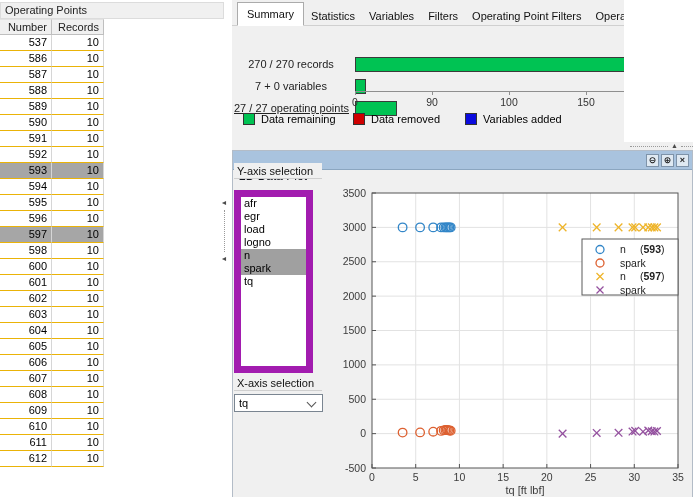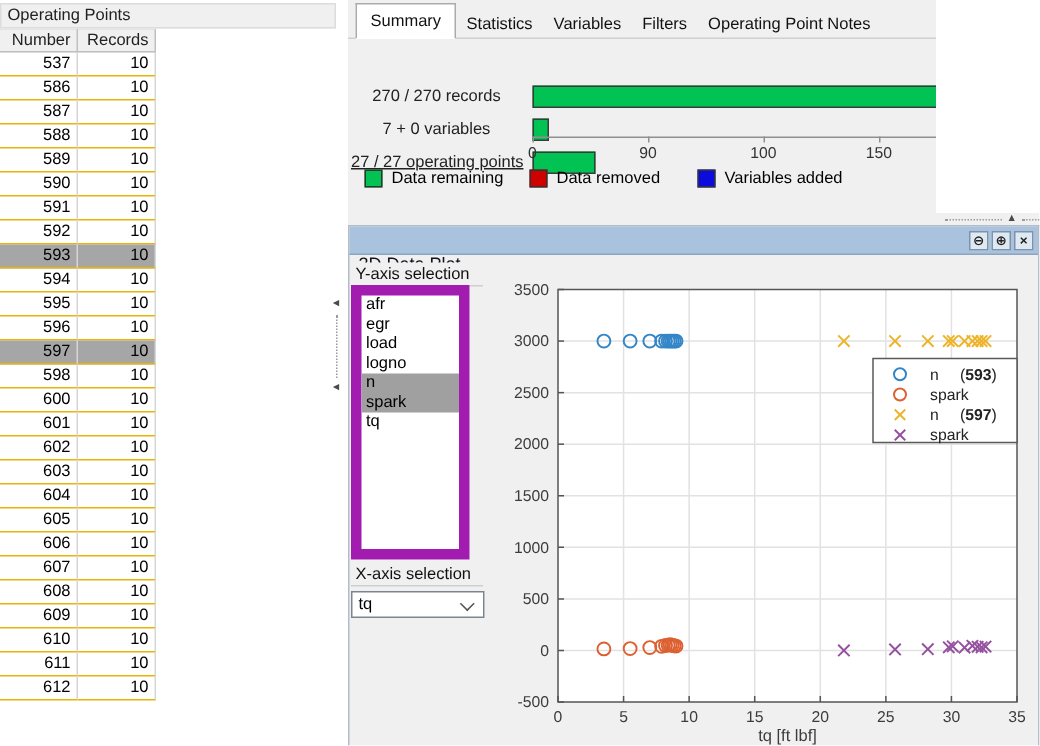--- a/index.html
+++ b/index.html
@@ -51,21 +51,21 @@
   .plot-panel{position:absolute;left:232px;top:150px;width:461px;height:347px;box-sizing:border-box;
     background:#f0f0f0;border:1px solid #b3bcc7;border-bottom:none;}
   .titlebar{position:absolute;left:0;top:0;right:0;height:19px;background:#a9c3de;
     border-bottom:1px solid #8ba6c0;display:flex;align-items:center;padding:0 3px 0 6px;box-sizing:border-box;}
   .titlebar .t{font-size:12px;color:#10131c;flex:1;margin-top:31px;}
   .tb-btn{width:13px;height:13px;box-sizing:border-box;margin-left:2px;background:#dfe9f2;
     border:1px solid #7e93a9;font-size:9px;line-height:11px;text-align:center;color:#222;
     font-weight:bold;cursor:pointer;}
   .ylabel,.xsel-label{position:absolute;left:1px;width:88px;height:16px;padding:2px 0 0 3px;
     box-sizing:border-box;color:#111;background:#f0f0f0;border-bottom:1px solid #cfcfcf;}
-  .ylabel{top:24px;}
+  .ylabel{top:12px;}
   .xsel-label{top:224px;}
   .ylist{position:absolute;left:1px;top:39px;width:79px;height:183px;background:#fff;
     border:7px solid #a21caf;box-sizing:border-box;overflow:hidden;}
   .ylist .item{height:13px;line-height:13px;padding-left:3px;white-space:nowrap;}
   .ylist .item.selected{background:#a0a0a0;}
   .combo{position:absolute;left:1px;top:243px;width:89px;height:18px;background:#fff;
     border:1px solid #7a8591;box-sizing:border-box;line-height:16px;padding-left:4px;cursor:pointer;}
   .combo .chev{position:absolute;right:7px;top:4px;width:6px;height:6px;
     border-right:1px solid #555;border-bottom:1px solid #555;transform:rotate(45deg);}
   #scatter{position:absolute;left:89px;top:14px;}
@@ -196,20 +196,21 @@
   <span class="dots"></span>
   <span class="arr">◄</span>
 </div>
 
 <div class="right-top">
   <div class="tabbar" id="tabbar">
       <span class="tab active">Summary</span>
       <span class="tab">Statistics</span>
       <span class="tab">Variables</span>
       <span class="tab">Filters</span>
+      <span class="tab">Operating Point Filters</span>
       <span class="tab">Operating Point Notes</span>
     </div>
   <div class="summary" id="summary">
       <div class="bar-label" style="top: 31px;">270 / 270 records</div>
       <div class="sbar" style="top: 31px; width: 416px; background: rgb(0, 195, 83);"></div>
       <div class="bar-label" style="top: 53px;">7 + 0 variables</div>
       <div class="sbar" style="top: 53px; width: 11px; background: rgb(0, 195, 83);"></div>
       <div class="bar-label" style="top: 75px; text-decoration: underline;">27 / 27 operating points</div>
       <div class="sbar" style="top: 75px; width: 42px; background: rgb(0, 195, 83);"></div>
       <div class="s-axis"></div>

